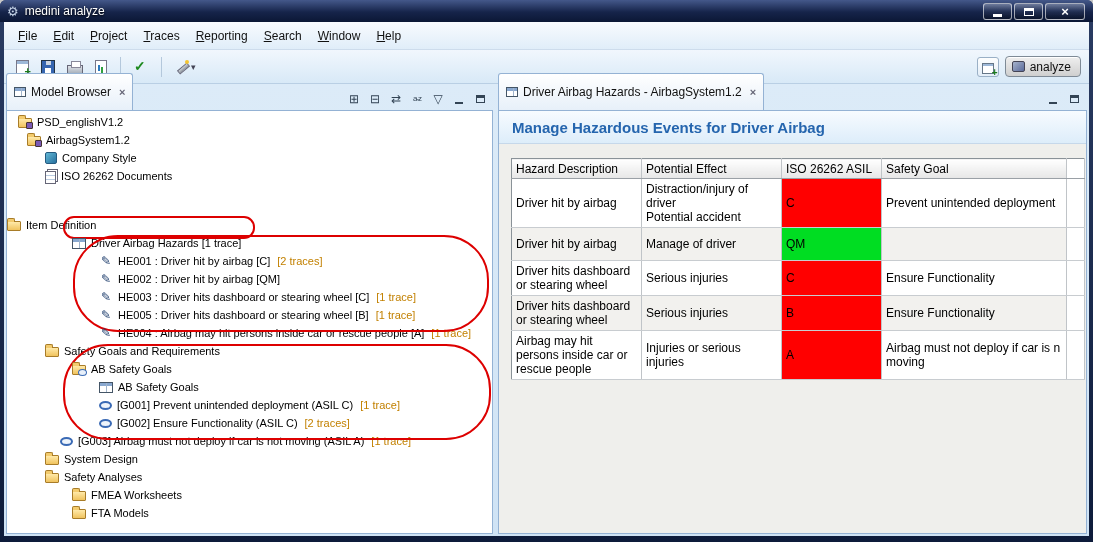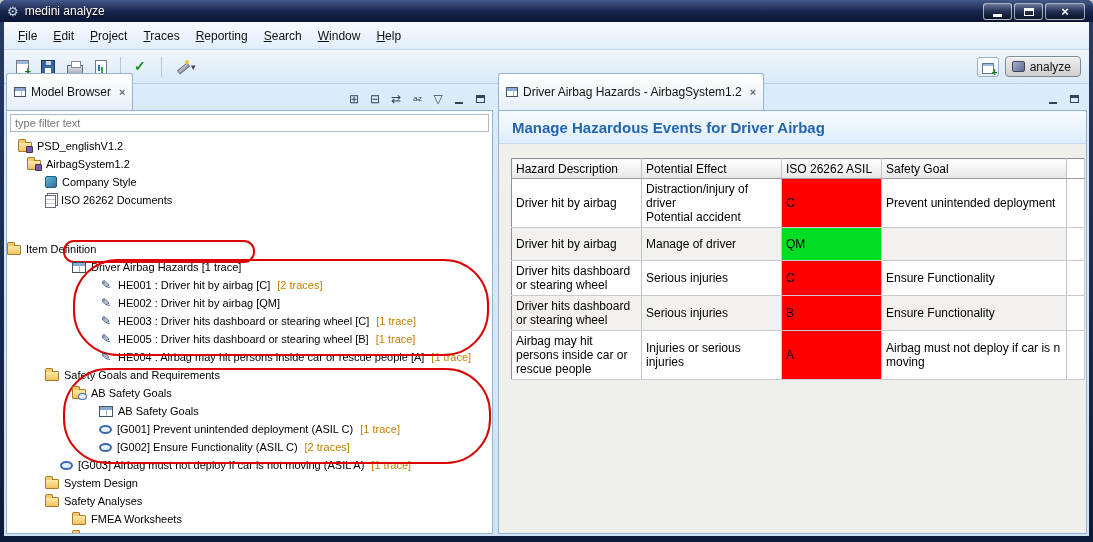--- a/index.html
+++ b/index.html
@@ -183,21 +183,20 @@
               </div>
               <div class="vt-btn">
                 <span class="glyph-min"></span>
               </div>
               <div class="vt-btn">
                 <span class="glyph-max"></span>
               </div>
             </div>
         </div>
         <div class="panel-body mb-body">
-          <input class="filter" placeholder="type filter text" style="">
           <div class="tree">
             <div class="annotation" style="left:56px;top:105px;width:192px;height:23px;border-radius:11px;"></div>
             <div class="annotation" style="left:66px;top:124px;width:416px;height:97px;border-radius:45px;"></div>
             <div class="annotation" style="left:56px;top:233px;width:428px;height:96px;border-radius:45px;"></div>
           <div class="tree-row" style="padding-left: 11px;">
                 <span class="tree-ic ic-folder ic-project"></span>
                 <span class="tree-label">PSD_englishV1.2</span>
               </div>
               <div class="tree-row" style="padding-left: 20px;">
                 <span class="tree-ic ic-folder ic-project"></span>

